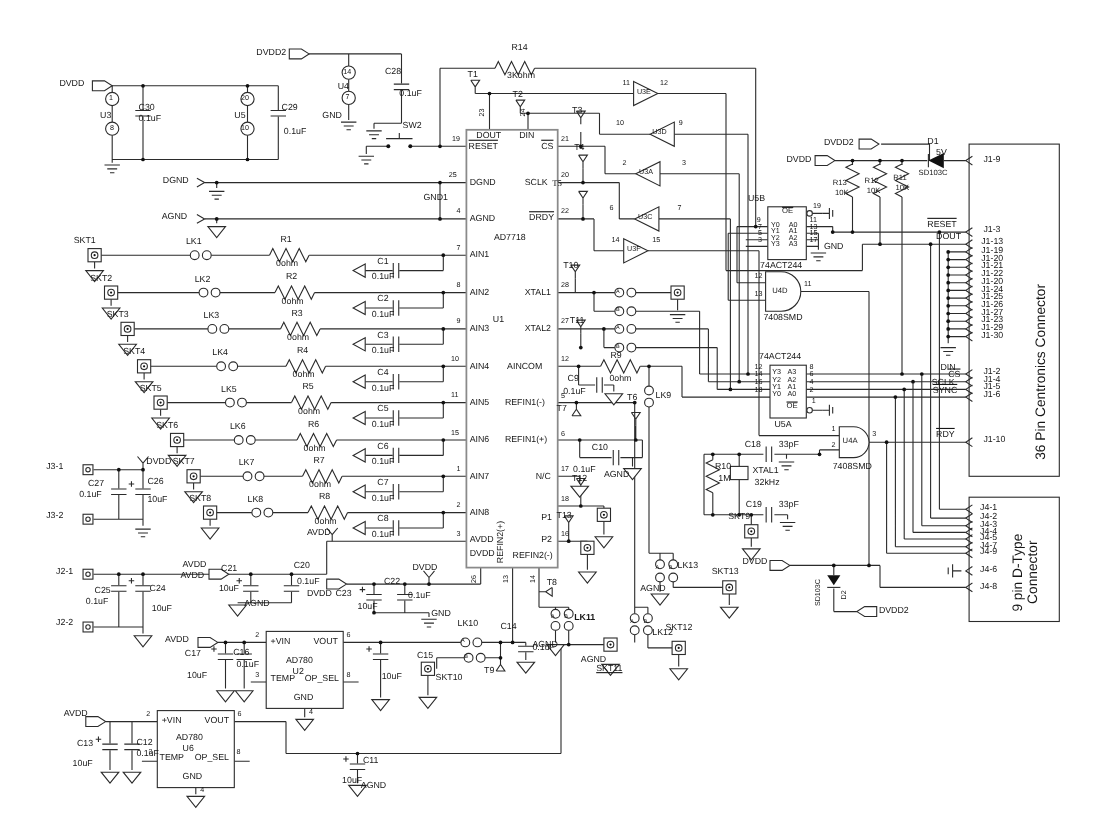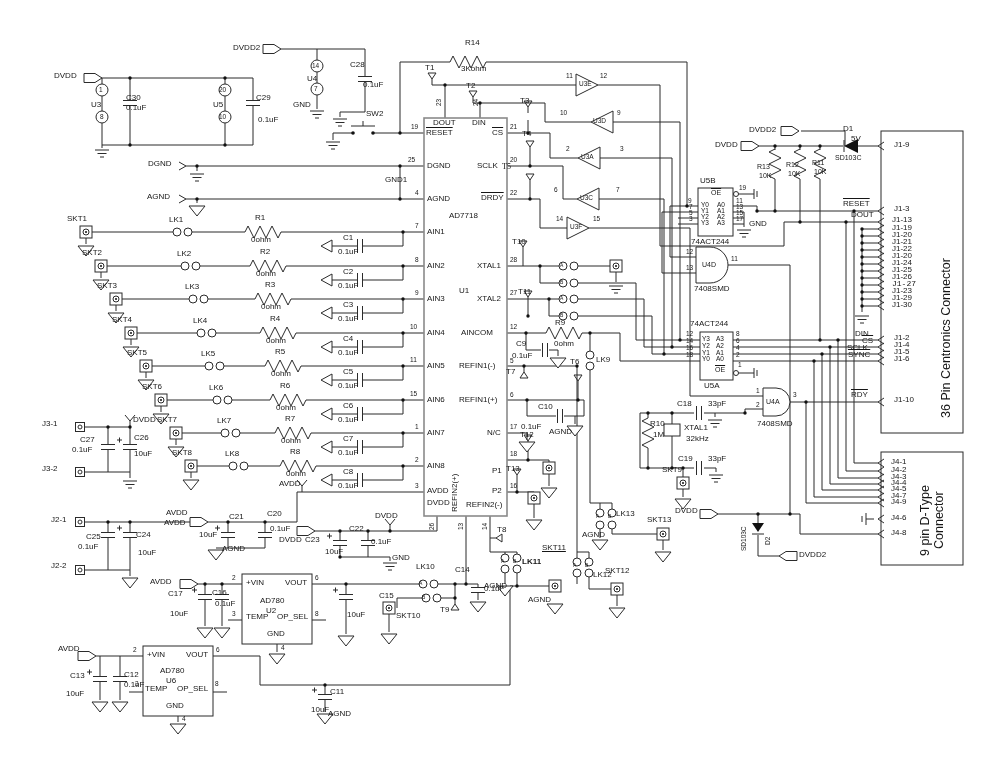--- a/index.html
+++ b/index.html
@@ -541,21 +541,21 @@
       <span class="" style="left: 427px; top: 262px;">AIN2</span>
       <span class="" style="left: 427px; top: 295px;">AIN3</span>
       <span class="" style="left: 427px; top: 329px;">AIN4</span>
       <span class="" style="left: 427px; top: 362px;">AIN5</span>
       <span class="" style="left: 427px; top: 396px;">AIN6</span>
       <span class="" style="left: 427px; top: 429px;">AIN7</span>
       <span class="" style="left: 427px; top: 462px;">AIN8</span>
       <span class="" style="left: 427px; top: 487px;">AVDD</span>
       <span class="" style="left: 427px; top: 499px;">DVDD</span>
       <span class="" style="left: 449px; top: 212px;">AD7718</span>
-      <span class="" style="left: 459px; top: 287px;">U1</span>
+      <span class="" style="left: 448px; top: 287px;">U1</span>
       <span class="bar " style="left: 492px; top: 129px;">CS</span>
       <span class="" style="left: 477px; top: 162px;">SCLK</span>
       <span class="bar " style="left: 481px; top: 194px;">DRDY</span>
       <span class="" style="left: 477px; top: 262px;">XTAL1</span>
       <span class="" style="left: 477px; top: 295px;">XTAL2</span>
       <span class="" style="left: 461px; top: 329px;">AINCOM</span>
       <span class="" style="left: 459px; top: 362px;">REFIN1(-)</span>
       <span class="" style="left: 459px; top: 396px;">REFIN1(+)</span>
       <span class="" style="left: 487px; top: 429px;">N/C</span>
       <span class="" style="left: 492px; top: 467px;">P1</span>
@@ -619,21 +619,21 @@
       <span class="" style="left: 133px; top: 416px;">DVDD</span>
       <span class="" style="left: 51px; top: 516px;">J2-1</span>
       <span class="" style="left: 51px; top: 562px;">J2-2</span>
       <span class="" style="left: 86px; top: 533px;">C25</span>
       <span class="" style="left: 78px; top: 543px;">0.1uF</span>
       <span class="" style="left: 136px; top: 531px;">C24</span>
       <span class="" style="left: 138px; top: 549px;">10uF</span>
       <span class="" style="left: 166px; top: 509px;">AVDD</span>
       <span class="" style="left: 164px; top: 519px;">AVDD</span>
       <span class="" style="left: 279px; top: 480px;">AVDD</span>
-      <span class="" style="left: 201px; top: 513px; margin-left: 28px;">C21</span>
+      <span class="" style="left: 201px; top: 513px;">C21</span>
       <span class="" style="left: 199px; top: 531px;">10uF</span>
       <span class="" style="left: 267px; top: 510px;">C20</span>
       <span class="" style="left: 270px; top: 525px;">0.1uF</span>
       <span class="" style="left: 222px; top: 545px;">AGND</span>
       <span class="" style="left: 279px; top: 536px;">DVDD</span>
       <span class="" style="left: 305px; top: 536px;">C23</span>
       <span class="" style="left: 325px; top: 548px;">10uF</span>
       <span class="" style="left: 349px; top: 525px;">C22</span>
       <span class="" style="left: 371px; top: 538px;">0.1uF</span>
       <span class="" style="left: 375px; top: 512px;">DVDD</span>
@@ -676,21 +676,21 @@
       <span class="" style="left: 135px; top: 681px; font-size: 6.5px;">3</span>
       <span class="" style="left: 215px; top: 681px; font-size: 6.5px;">8</span>
       <span class="" style="left: 182px; top: 716px; font-size: 6.5px;">4</span>
       <span class="" style="left: 330px; top: 688px;">C11</span>
       <span class="" style="left: 311px; top: 706px;">10uF</span>
       <span class="" style="left: 328px; top: 710px;">AGND</span>
       <span class="" style="left: 455px; top: 566px;">C14</span>
       <span class="" style="left: 484px; top: 585px;">0.1uF</span>
       <span class="" style="left: 522px; top: 558px; font-weight: bold;">LK11</span>
       <span class="" style="left: 484px; top: 582px;">AGND</span>
-      <span class="" style="left: 542px; top: 544px; text-decoration: underline;">SKT11</span>
+      <span class="" style="left: 542px; top: 604px; text-decoration: underline;">SKT11</span>
       <span class="" style="left: 528px; top: 596px;">AGND</span>
       <span class="" style="left: 593px; top: 571px;">LK12</span>
       <span class="" style="left: 605px; top: 567px;">SKT12</span>
       <span class="" style="left: 616px; top: 510px;">LK13</span>
       <span class="" style="left: 582px; top: 531px;">AGND</span>
       <span class="" style="left: 647px; top: 516px;">SKT13</span>
       <span class="" style="left: 596px; top: 356px;">LK9</span>
       <span class="" style="left: 516px; top: 340px;">C9</span>
       <span class="" style="left: 512px; top: 352px;">0.1uF</span>
       <span class="" style="left: 555px; top: 319px;">R9</span>
@@ -719,21 +719,21 @@
       <span class="" style="left: 617px; top: 110px; font-size: 6.5px;">9</span>
       <span class="" style="left: 581px; top: 154px; font-size: 6.5px;">U3A</span>
       <span class="" style="left: 566px; top: 146px; font-size: 6.5px;">2</span>
       <span class="" style="left: 620px; top: 146px; font-size: 6.5px;">3</span>
       <span class="" style="left: 580px; top: 195px; font-size: 6.5px;">U3C</span>
       <span class="" style="left: 554px; top: 187px; font-size: 6.5px;">6</span>
       <span class="" style="left: 616px; top: 187px; font-size: 6.5px;">7</span>
       <span class="" style="left: 570px; top: 224px; font-size: 6.5px;">U3F</span>
       <span class="" style="left: 556px; top: 216px; font-size: 6.5px;">14</span>
       <span class="" style="left: 593px; top: 216px; font-size: 6.5px;">15</span>
-      <span class="" style="left: 700px; top: 177px;">U5B</span>
+      <span class="" style="left: 680px; top: 177px;">U5B</span>
       <span class="bar " style="left: 711px; top: 189px; font-size: 7px;">OE</span>
       <span class="" style="left: 739px; top: 185px; font-size: 6.5px;">19</span>
       <span class="" style="left: 701px; top: 202px; font-size: 6.5px;">Y0</span>
       <span class="" style="left: 701px; top: 208px; font-size: 6.5px;">Y1</span>
       <span class="" style="left: 701px; top: 214px; font-size: 6.5px;">Y2</span>
       <span class="" style="left: 701px; top: 220px; font-size: 6.5px;">Y3</span>
       <span class="" style="left: 717px; top: 202px; font-size: 6.5px;">A0</span>
       <span class="" style="left: 717px; top: 208px; font-size: 6.5px;">A1</span>
       <span class="" style="left: 717px; top: 214px; font-size: 6.5px;">A2</span>
       <span class="" style="left: 717px; top: 220px; font-size: 6.5px;">A3</span>
@@ -799,21 +799,21 @@
       <span class="" style="left: 894px; top: 205px;">J1-3</span>
       <span class="" style="left: 892px; top: 216px;">J1-13</span>
       <span class="" style="left: 892px; top: 224px;">J1-19</span>
       <span class="" style="left: 892px; top: 231px;">J1-20</span>
       <span class="" style="left: 892px; top: 238px;">J1-21</span>
       <span class="" style="left: 892px; top: 245px;">J1-22</span>
       <span class="" style="left: 892px; top: 252px;">J1-20</span>
       <span class="" style="left: 892px; top: 259px;">J1-24</span>
       <span class="" style="left: 892px; top: 266px;">J1-25</span>
       <span class="" style="left: 892px; top: 273px;">J1-26</span>
-      <span class="" style="left: 892px; top: 280px; font-family: Liberation Mono, monospace;">J1-27</span>
+      <span class="" style="left: 892px; top: 280px;">J1-27</span>
       <span class="" style="left: 892px; top: 287px;">J1-23</span>
       <span class="" style="left: 892px; top: 294px;">J1-29</span>
       <span class="" style="left: 892px; top: 301px;">J1-30</span>
       <span class="" style="left: 894px; top: 334px;">J1-2</span>
       <span class="" style="left: 894px; top: 341px;">J1-4</span>
       <span class="" style="left: 894px; top: 348px;">J1-5</span>
       <span class="" style="left: 894px; top: 355px;">J1-6</span>
       <span class="" style="left: 894px; top: 396px;">J1-10</span>
       <span class="rot" style="left: 940px; top: 418px; font-size: 12.5px;">36 Pin Centronics Connector</span>
       <span class="" style="left: 891px; top: 458px;">J4-1</span>

